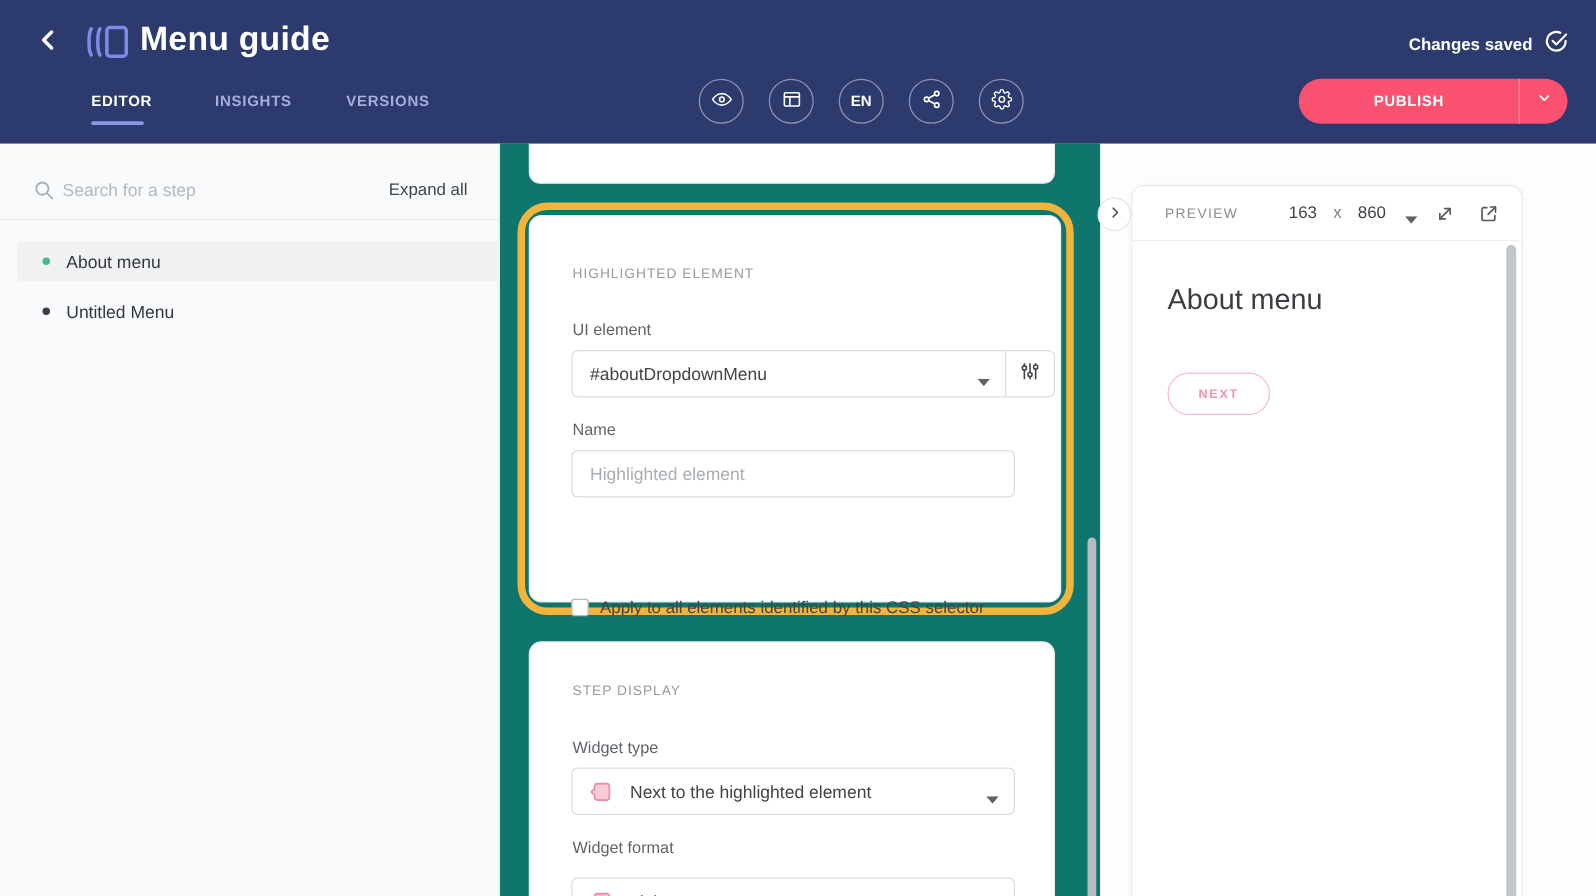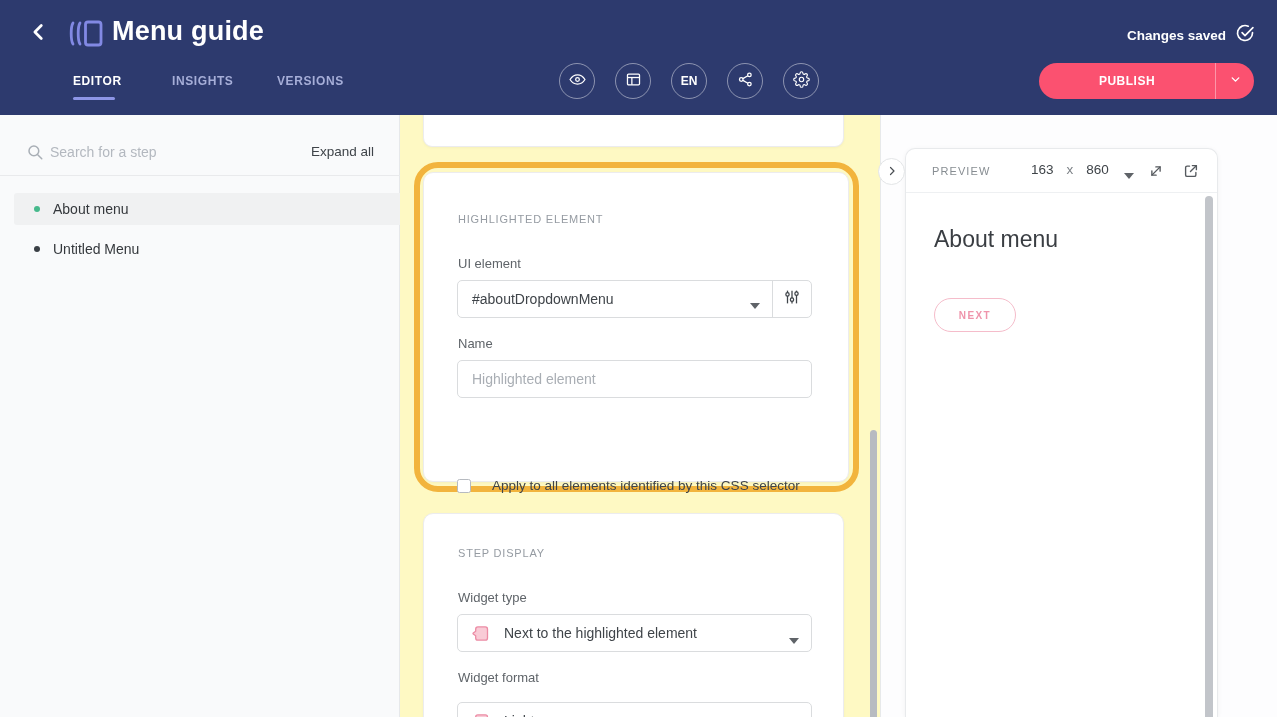--- a/index.html
+++ b/index.html
@@ -37,42 +37,42 @@
   .search-input::placeholder { color:#b3b8bf; }
   .expand-all { position:absolute; right:26px; top:144px; font-size:13.5px; color:#3f4449; cursor:pointer; }
   .sidebar-divider { position:absolute; left:0; top:175px; width:400px; height:1px; background:#e9eaec; }
   .step-item { position:absolute; left:14px; right:0; height:32px; display:flex; align-items:center; gap:13px; padding-left:20px; font-size:14px; color:#34383c; cursor:pointer; border-radius:3px 0 0 3px; }
   .step-item.selected { background:#f0f1f2; }
   .step-dot { width:6px; height:6px; border-radius:50%; flex:0 0 auto; }
   .dot-active { background:#46b98c; }
   .dot-plain { background:#3a3f45; }
 
   
-  .editor { position:absolute; left:400px; top:115px; width:480px; bottom:0; background:#fef9c3; overflow:hidden; }
+  .editor { position:absolute; left:400px; top:115px; width:480px; bottom:0; background:#0f766e; overflow:hidden; }
   .card { background:#fff; border:1px solid #ececee; box-shadow:0 1px 3px rgba(0,0,0,.04); }
   .frag-card { position:absolute; left:23px; top:-12px; width:421px; height:44px; border-radius:9px; }
   .hl-ring { position:absolute; left:14px; top:47px; width:445px; height:330px; border:6px solid #f2b43d; border-radius:24px; pointer-events:none; }
   .hl-card { position:absolute; left:23px; top:57px; width:426px; height:310px; border-radius:10px; }
   .card2 { position:absolute; left:23px; top:398px; width:421px; height:230px; border-radius:10px; }
 
   .sec-title { font-size:11px; letter-spacing:.8px; color:#959ba2; }
   .fld-label { font-size:13px; color:#5f6469; }
   .hl-card .sec-title { position:absolute; left:34px; top:40px; }
   .lbl-ui { position:absolute; left:34px; top:83px; }
-  .sel-group { position:absolute; left:33px; top:107px; width:355px; height:38px; border:1px solid #dadcde; border-radius:5px; display:flex; background:#fff; }
+  .sel-group { position:absolute; left:33px; top:107px; width:387px; height:38px; border:1px solid #dadcde; border-radius:5px; display:flex; background:#fff; }
   .sel-main { flex:1; display:flex; align-items:center; padding:0 12px 0 14px; cursor:pointer; font-size:14px; color:#3f4449; }
   .sel-main .sel-value { flex:1; }
   .caret { width:10px; height:6px; color:#5f6368; flex:0 0 auto; }
   .sel-divider { width:1px; background:#dadcde; }
   .sel-tool { width:38px; display:flex; align-items:center; justify-content:center; cursor:pointer; color:#3f4449; }
   .sel-tool svg { width:18px; height:18px; }
   .lbl-name { position:absolute; left:34px; top:163px; }
   .name-input { position:absolute; left:33px; top:187px; width:355px; height:38px; border:1px solid #dadcde; border-radius:5px; padding:0 14px; font-family:"Liberation Sans",sans-serif; font-size:14px; color:#3f4449; outline:none; background:#fff; }
   .name-input::placeholder { color:#a9aeb4; }
-  .chk-row { position:absolute; left:33px; top:305px; display:flex; align-items:center; gap:21px; }
+  .chk-row { position:absolute; left:33px; top:305px; display:flex; align-items:center; gap:9px; }
   .chk { appearance:none; -webkit-appearance:none; width:14px; height:14px; border:1px solid #b6bac0; border-radius:2.5px; background:#fff; cursor:pointer; margin:0; }
   .chk-label { font-size:13.5px; color:#3f4449; }
 
   .card2 .sec-title { position:absolute; left:34px; top:33px; }
   .lbl-wtype { position:absolute; left:34px; top:76px; }
   .wtype-dd { position:absolute; left:33px; top:100px; width:355px; height:38px; border:1px solid #dadcde; border-radius:5px; display:flex; align-items:center; padding:0 12px; gap:13px; cursor:pointer; background:#fff; }
   .wtype-dd .dd-text { flex:1; font-size:14px; color:#3f4449; }
   .widget-ico { width:21px; height:21px; flex:0 0 auto; }
   .lbl-wfmt { position:absolute; left:34px; top:156px; }
   .wfmt-dd { position:absolute; left:33px; top:188px; width:355px; height:38px; border:1px solid #dadcde; border-radius:5px; display:flex; align-items:center; padding:0 12px; gap:13px; cursor:pointer; background:#fff; }

